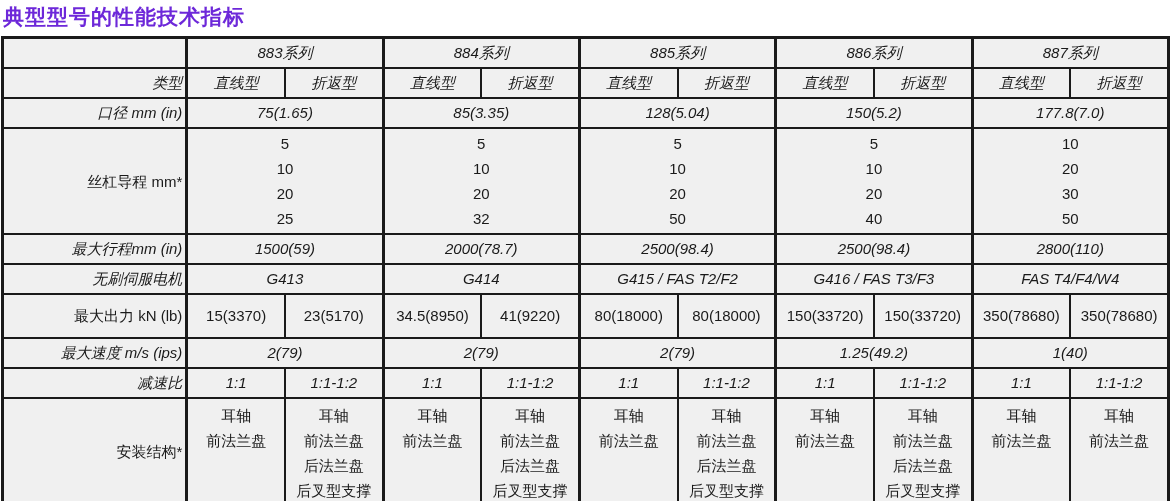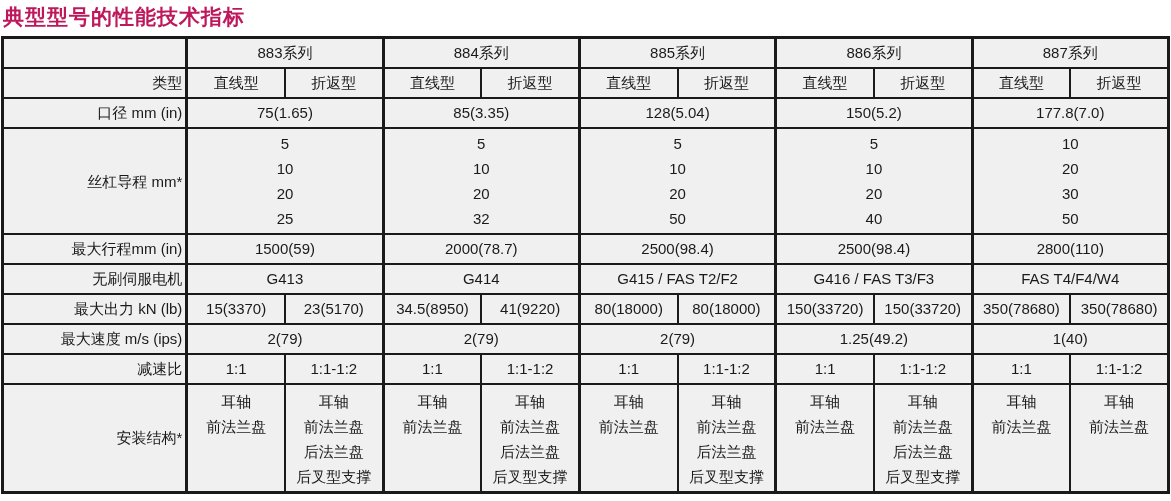--- a/index.html
+++ b/index.html
@@ -11,21 +11,21 @@
     font-family: "Liberation Sans", "DejaVu Sans", sans-serif;
     color: #1a1a1a;
     overflow: hidden;
   }
   .page-title {
     font-size: 21px;
     font-weight: bold;
     letter-spacing: 1px;
     margin: 4px 0 7px 3px;
     line-height: 25px;
-    color: #be185d;
+    color: #6d28d9;
   }
   table.spec {
     border-collapse: collapse;
     table-layout: fixed;
     width: 1169px;
     margin-left: 1px;
     background: #f0f0f0;
     border: 3px solid #1a1a1a;
   }
   table.spec th, table.spec td {
@@ -39,22 +39,22 @@
     line-height: 24px;
     overflow: hidden;
   }
   
   table.spec .gs { border-left-width: 3px; }
   
   table.spec .lbl {
     text-align: right;
     padding-left: 8px;
   }
-  tr.h29  { height: 29px; }
-  tr.h30  { height: 30px; }
+  tr.h29  { height: 29px; font-style: italic; }
+  tr.h30  { height: 44px; }
   tr.h100 { height: 99px; }
   tr.h101 { height: 101px; }
   
   table.spec td.top {
     vertical-align: top;
     padding-top: 4px;
     line-height: 25px;
   }
   tr.lead td { line-height: 25px; }
 </style>

